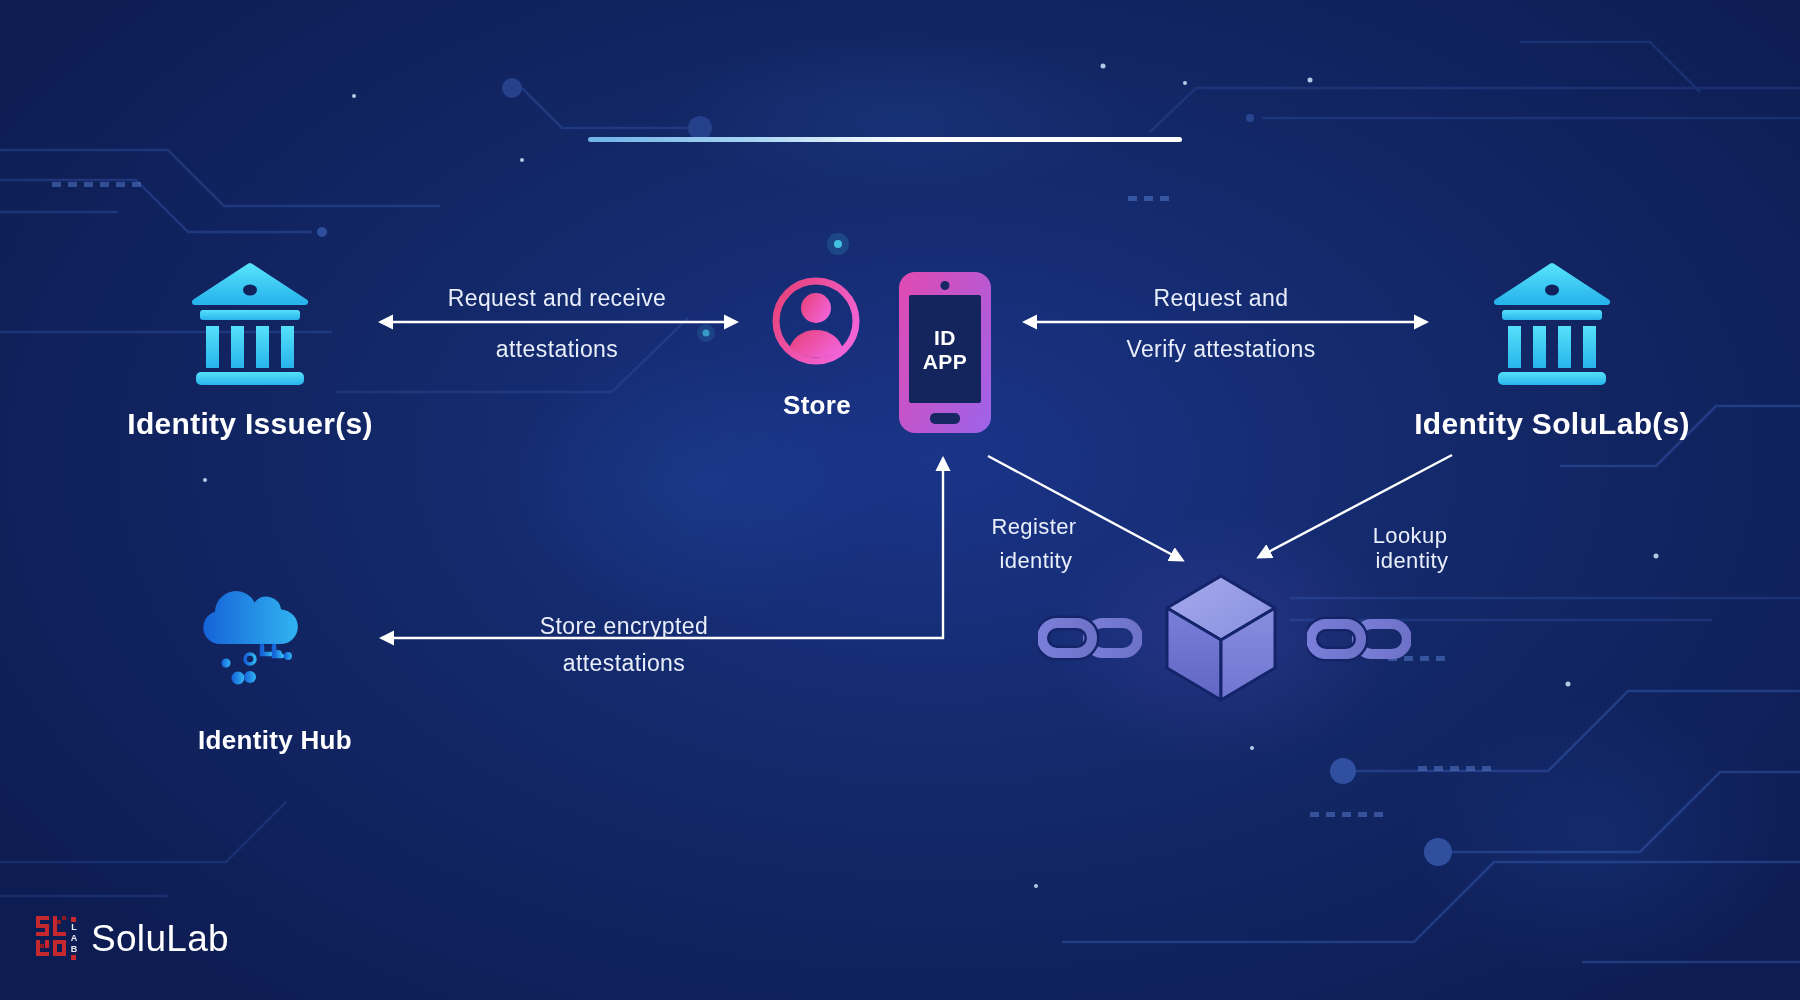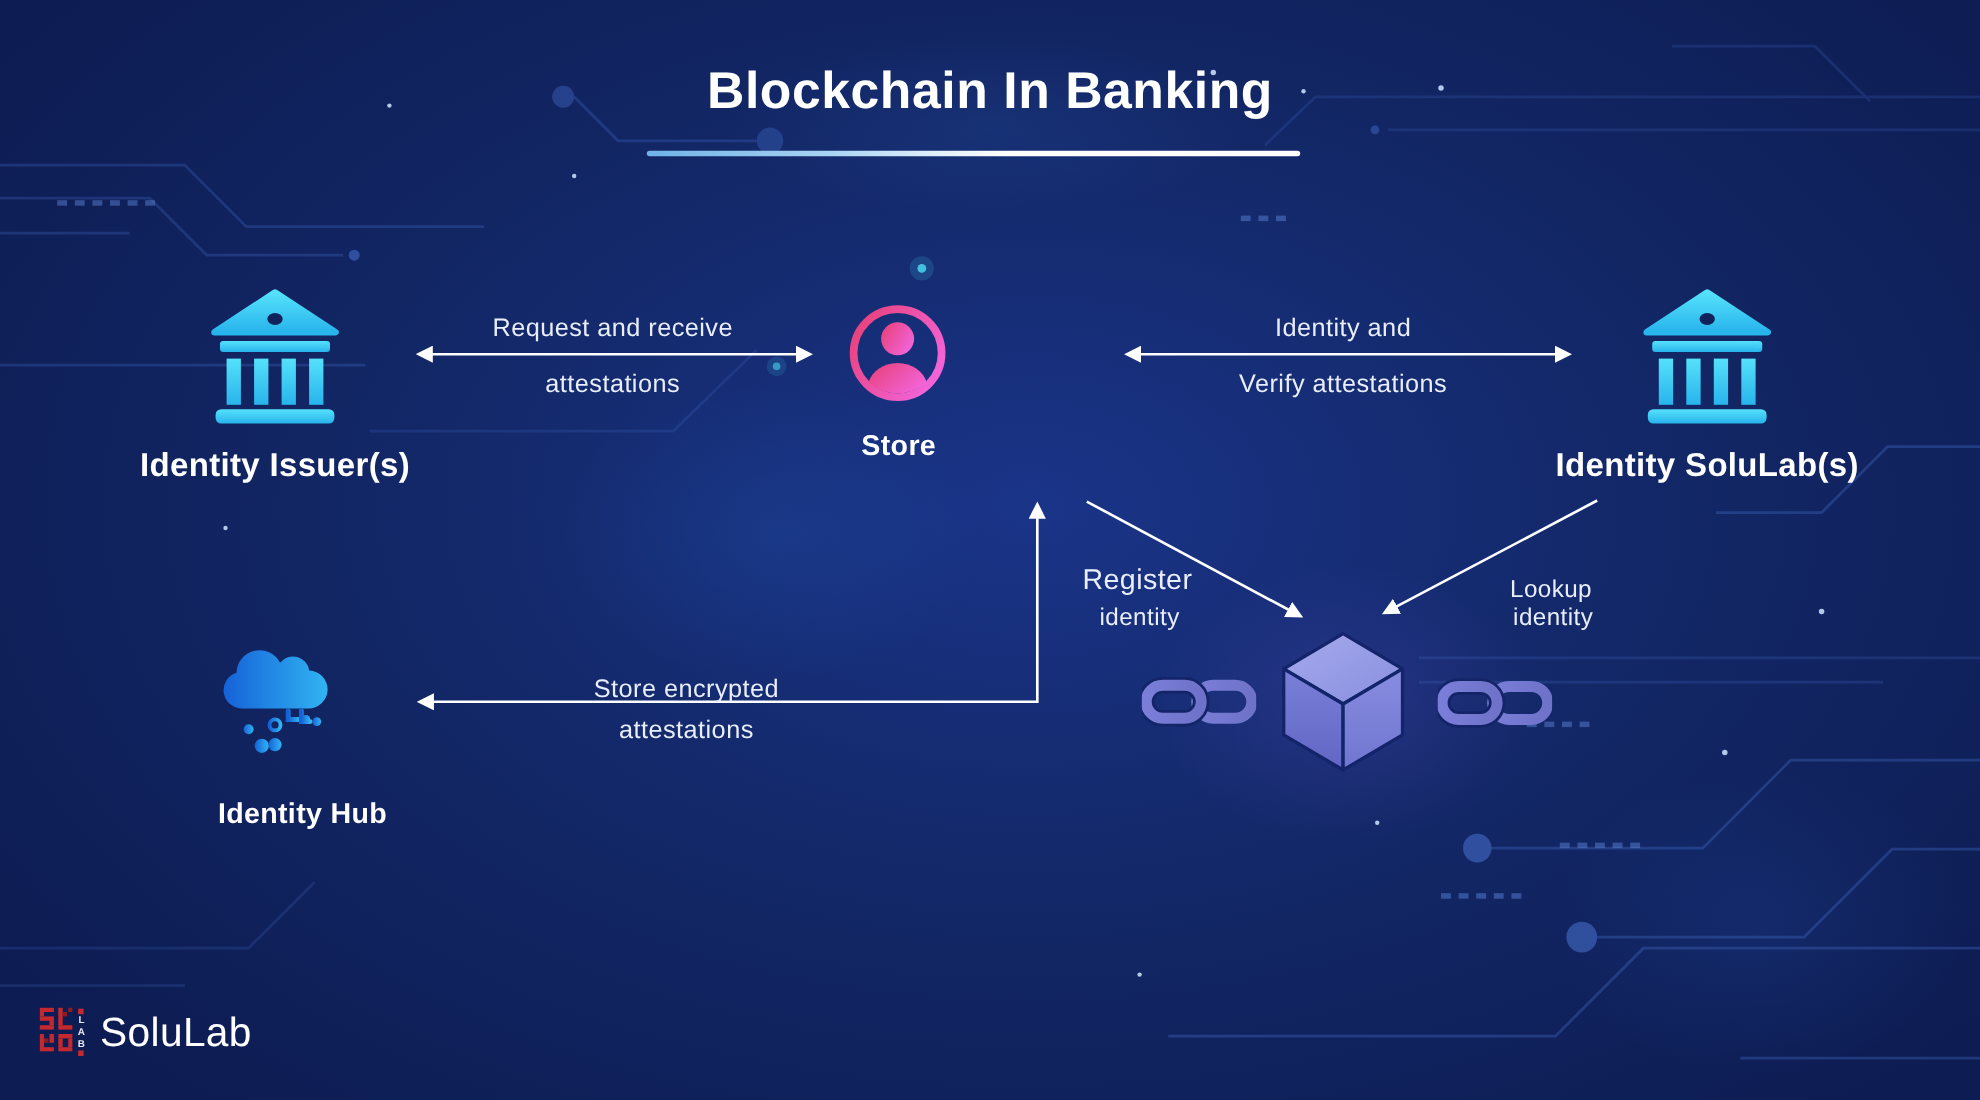--- a/index.html
+++ b/index.html
@@ -176,40 +176,39 @@
       <circle cx="205" cy="480" r="2"></circle>
     </g>
     <g stroke="none">
       <circle cx="838" cy="244" r="11" fill="#49d6ee" opacity="0.16"></circle>
       <circle cx="838" cy="244" r="4" fill="#49d6ee" opacity="0.85"></circle>
       <circle cx="706" cy="333" r="9" fill="#49d6ee" opacity="0.13"></circle>
       <circle cx="706" cy="333" r="3.5" fill="#49d6ee" opacity="0.6"></circle>
     </g>
   </svg>
 
-  <h1 class="page-title">Blockchain In Banking</h1>
   <div class="title-rule"></div>
 
   <svg class="layer" width="1800" height="1000" aria-hidden="true">
     <g stroke="#ffffff" stroke-width="2.4" fill="none">
       <line x1="381" y1="322" x2="736" y2="322" marker-start="url(#ah)" marker-end="url(#ah)"></line>
       <line x1="1025" y1="322" x2="1426" y2="322" marker-start="url(#ah)" marker-end="url(#ah)"></line>
       <line x1="988" y1="456" x2="1182" y2="560" marker-end="url(#ah)"></line>
       <line x1="1452" y1="455" x2="1259" y2="557" marker-end="url(#ah)"></line>
       <path d="M943,459 V638 H382" marker-start="url(#ah)" marker-end="url(#ah)"></path>
     </g>
   </svg>
 
   <div class="arrow-label" style="left:557px;top:298px;text-align:center;">Request and receive</div>
   <div class="arrow-label" style="left:557px;top:349px;">attestations</div>
 
-  <div class="arrow-label" style="left:1221px;top:298px;">Identity and</div>
+  <div class="arrow-label" style="left:1221px;top:298px;">Request and</div>
   <div class="arrow-label" style="left:1221px;top:349px;">Verify attestations</div>
 
-  <div class="arrow-label" style="left:1034px;top:527px;font-size:26px;">Register</div>
+  <div class="arrow-label" style="left:1034px;top:527px;font-size:22px;">Register</div>
   <div class="arrow-label" style="left:1036px;top:561px;font-size:22px;">identity</div>
 
   <div class="arrow-label" style="left:1410px;top:536px;font-size:22px;">Lookup</div>
   <div class="arrow-label" style="left:1412px;top:561px;font-size:22px;">identity</div>
 
   <div class="arrow-label" style="left:624px;top:626px;">Store encrypted</div>
   <div class="arrow-label" style="left:624px;top:663px;">attestations</div>
 
   <svg class="icon" style="left:190px;top:262px;" width="120" height="124" viewBox="0 0 120 124">
     <path d="M60,4 L115,40 H5 Z" fill="url(#gBank)" stroke="url(#gBank)" stroke-width="6" stroke-linejoin="round"></path>
@@ -223,20 +222,28 @@
   </svg>
   <div class="node-label" style="left:250px;top:424px;">Identity Issuer(s)</div>
 
   <svg class="icon" style="left:771px;top:276px;" width="90" height="90" viewBox="0 0 90 90">
     <circle cx="45" cy="45" r="40" fill="none" stroke="url(#gPink)" stroke-width="7"></circle>
     <circle cx="45" cy="32" r="15" fill="url(#gPink)"></circle>
     <path d="M45,54 c-13,0 -23,7.5 -26.5,17.5 a40,40 0 0 0 53,0 C68,61.5 58,54 45,54 z" fill="url(#gPink)"></path>
   </svg>
   <div class="node-label" style="left:817px;top:405px;font-size:26px;">Store</div>
 
+  <div class="phone">
+    <div class="phone-cam"></div>
+    <div class="phone-screen">
+      <span>ID</span>
+      <span>APP</span>
+    </div>
+    <div class="phone-home"></div>
+  </div>
 
   <svg class="icon" style="left:1492px;top:262px;" width="120" height="124" viewBox="0 0 120 124">
     <path d="M60,4 L115,40 H5 Z" fill="url(#gBank)" stroke="url(#gBank)" stroke-width="6" stroke-linejoin="round"></path>
     <ellipse cx="60" cy="28" rx="7" ry="5.5" fill="#10215c"></ellipse>
     <rect x="10" y="48" width="100" height="10" rx="3" fill="url(#gBank)"></rect>
     <rect x="16" y="64" width="13" height="42" fill="url(#gBank)"></rect>
     <rect x="41" y="64" width="13" height="42" fill="url(#gBank)"></rect>
     <rect x="66" y="64" width="13" height="42" fill="url(#gBank)"></rect>
     <rect x="91" y="64" width="13" height="42" fill="url(#gBank)"></rect>
     <rect x="6" y="110" width="108" height="13" rx="5" fill="url(#gBank)"></rect>

